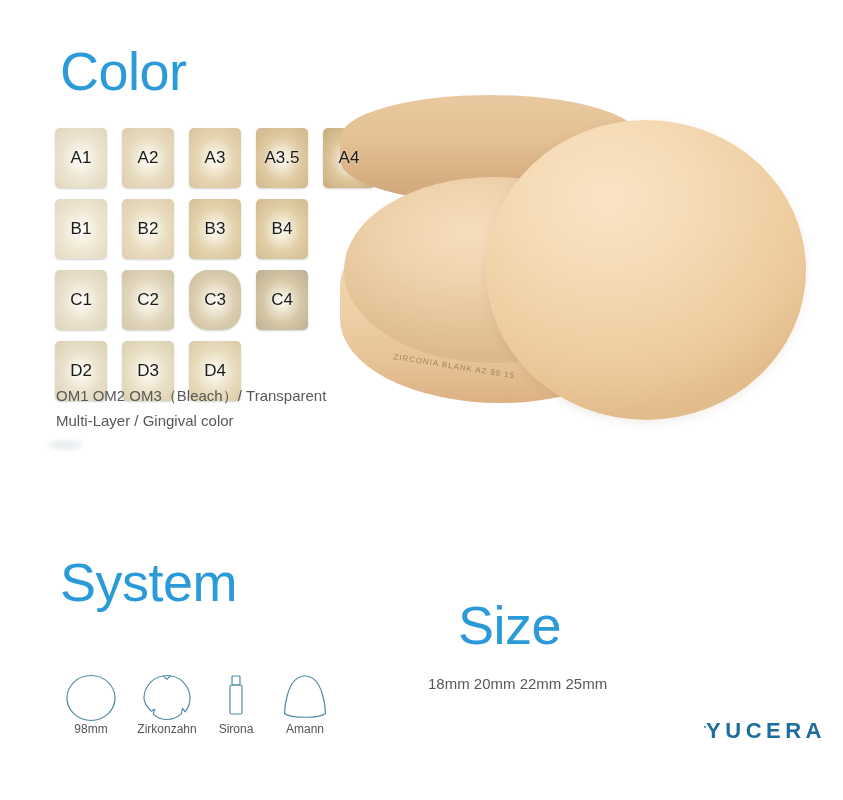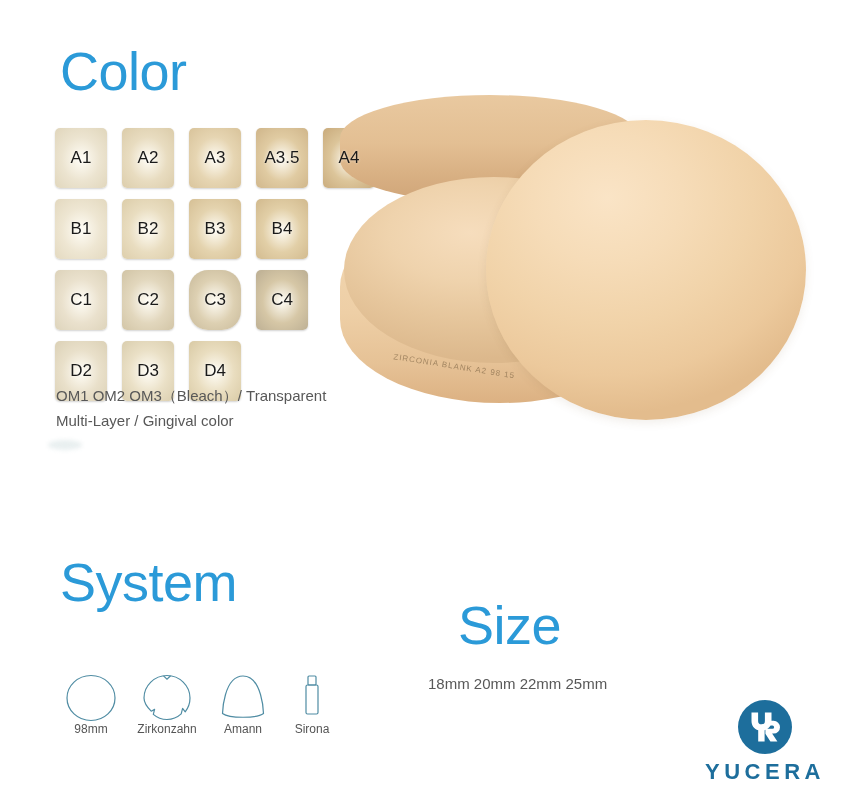--- a/index.html
+++ b/index.html
@@ -175,21 +175,21 @@
     white-space: nowrap;
   }
 
   
   #logo {
     position: absolute;
     left: 704px;
     top: 700px;
     width: 122px;
     display: flex;
-    flex-direction: column;
+    flex-direction: row;
     align-items: center;
   }
   #logo-mark { display: block; }
   #logo-wordmark {
     margin-top: 7px;
     font-size: 22px;
     letter-spacing: 4.5px;
     font-weight: 700;
     color: #1d6e9c;
     line-height: 1;
@@ -313,40 +313,40 @@
                  L13.6 37.4
                  L10.2 39.2
                  C6.1 35.1 3 30.9 3 26
                  C3 13.6 13.5 3.5 26 3.5 Z" fill="none" stroke="#4f8ca3" stroke-width="1.2" stroke-linejoin="round"></path>
         <path d="M22.5 3.9 L26 7.2 L29.6 3.8" fill="none" stroke="#4f8ca3" stroke-width="1.2"></path>
       </svg>
     </div>
     <div class="system-caption">Zirkonzahn</div>
   </div>
 
+  <div class="system-item narrow">
+    <div class="system-glyph">
+      <svg width="28" height="50" viewBox="0 0 28 50" aria-hidden="true">
+        <rect x="10" y="4" width="8" height="9" rx="1" fill="none" stroke="#4f8ca3" stroke-width="1.2"></rect>
+        <rect x="8" y="13" width="12" height="29" rx="1.5" fill="none" stroke="#4f8ca3" stroke-width="1.2"></rect>
+      </svg>
+    </div>
+    <div class="system-caption">Sirona</div>
+  </div>
+
   <div class="system-item">
     <div class="system-glyph">
       <svg width="52" height="50" viewBox="0 0 52 50" aria-hidden="true">
         <path d="M5.5 41.5
                  C5.5 41.5 6.5 4 26 4
                  C45.5 4 46.5 41.5 46.5 41.5
                  C40 46.5 12 46.5 5.5 41.5 Z" fill="none" stroke="#4f8ca3" stroke-width="1.2" stroke-linejoin="round"></path>
       </svg>
     </div>
     <div class="system-caption">Amann</div>
-  </div>
-
-  <div class="system-item narrow">
-    <div class="system-glyph">
-      <svg width="28" height="50" viewBox="0 0 28 50" aria-hidden="true">
-        <rect x="10" y="4" width="8" height="9" rx="1" fill="none" stroke="#4f8ca3" stroke-width="1.2"></rect>
-        <rect x="8" y="13" width="12" height="29" rx="1.5" fill="none" stroke="#4f8ca3" stroke-width="1.2"></rect>
-      </svg>
-    </div>
-    <div class="system-caption">Sirona</div>
   </div>
 
 </div>
 
 <div id="heading-size" class="heading">Size</div>
 
 <div id="size-values">
     <div>18mm 20mm 22mm 25mm</div>
   </div>
 

